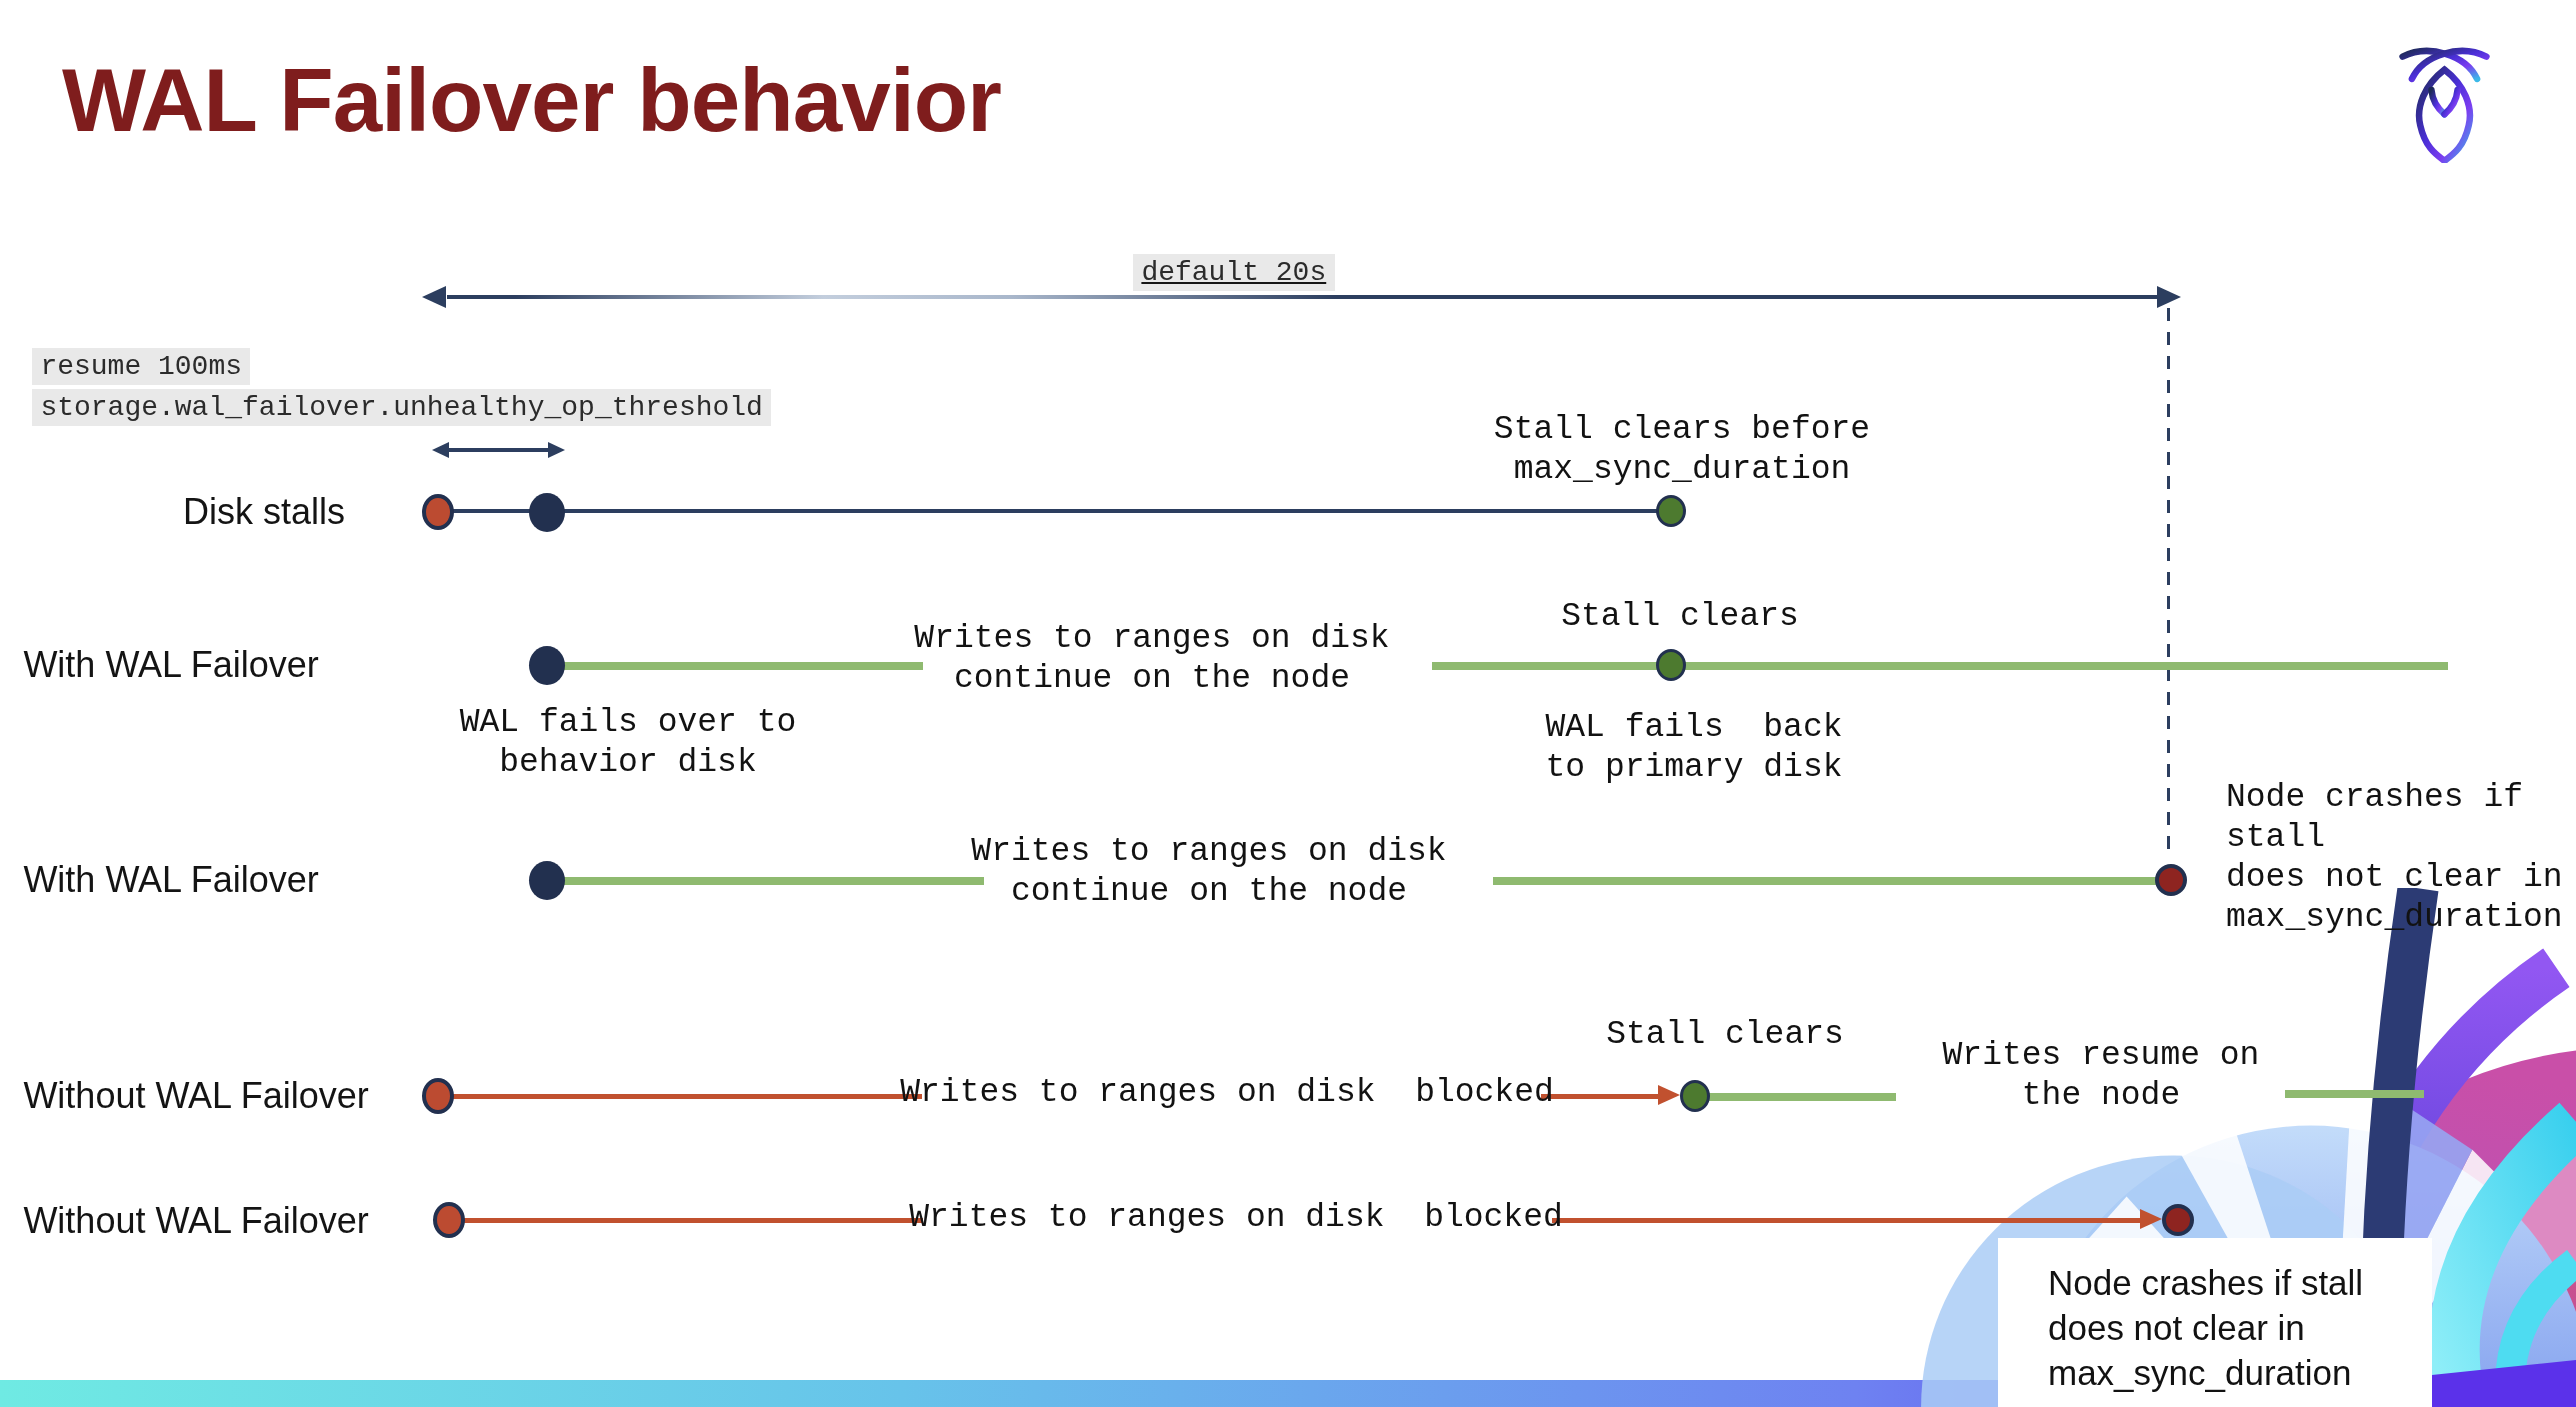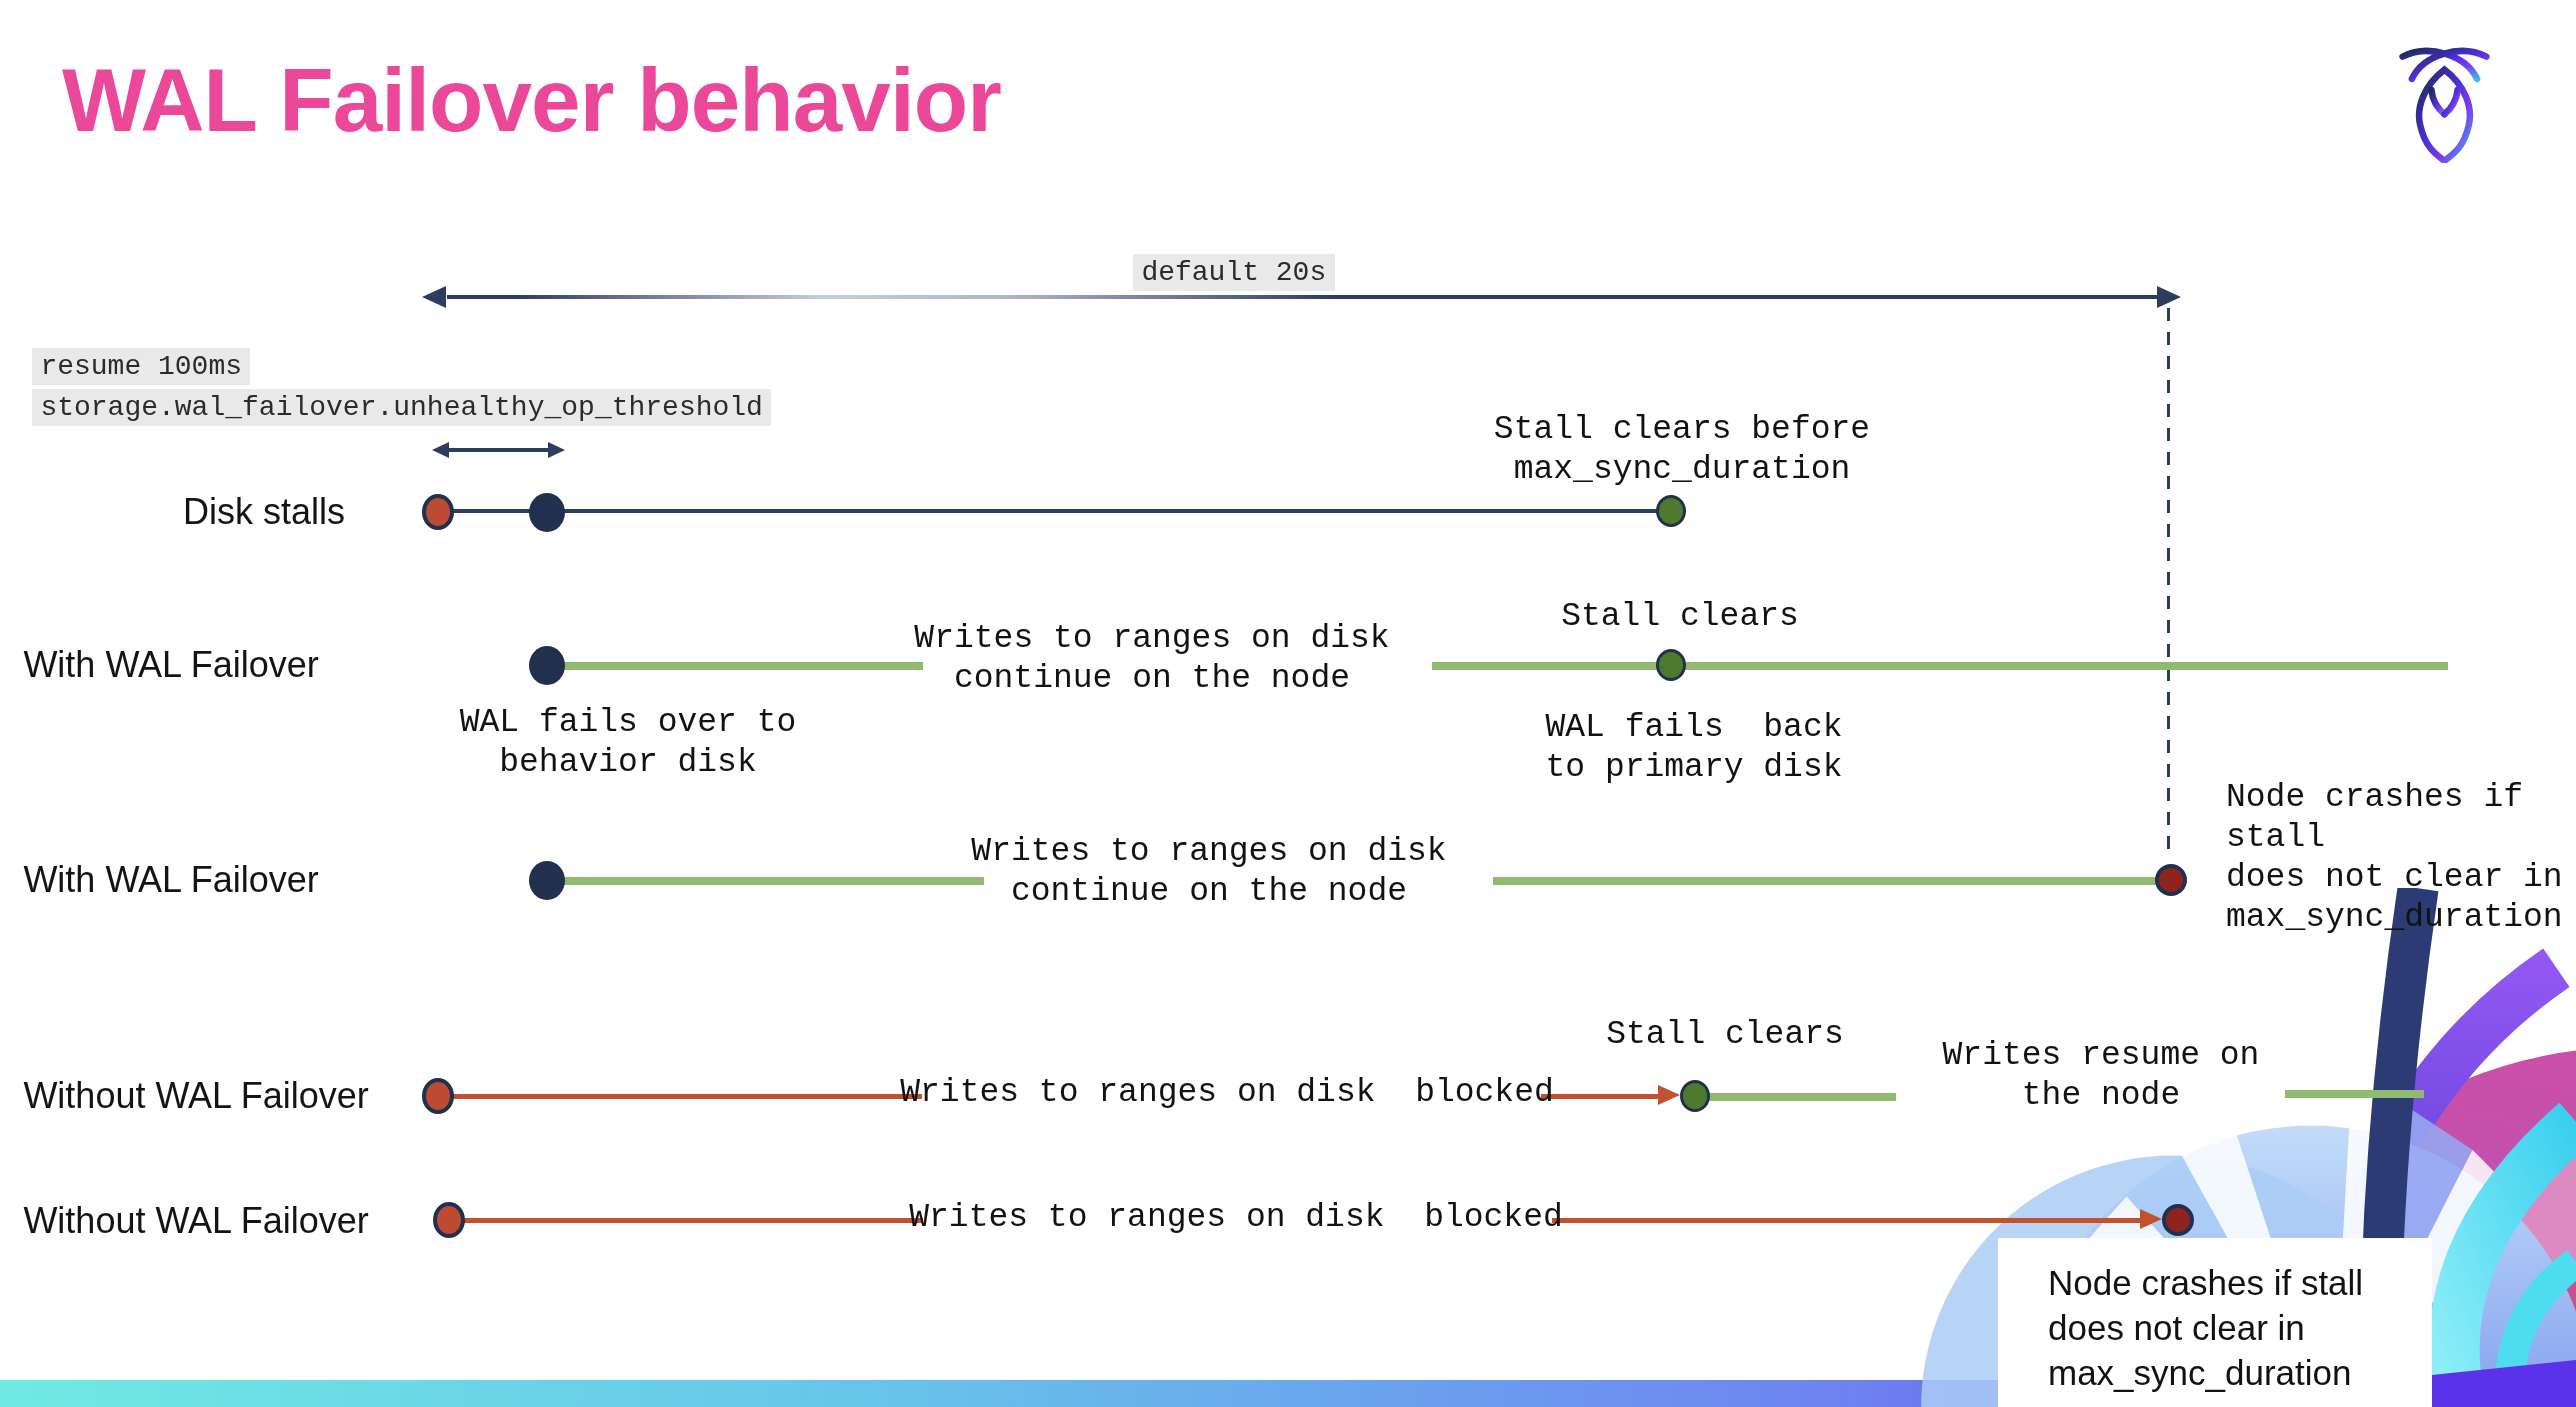--- a/index.html
+++ b/index.html
@@ -1,19 +1,19 @@
 <!DOCTYPE html>
 <html style="--navy: #22304f; --line-navy: #2c3e5f; --green-line: #8fba70; --green-dot: #4d7a2f; --red-line: #c1512f; --red-dot: #bc4b31; --dark-red: #8e2420; --code-bg: #e9e9e9; --footer-left: #6feae3; --footer-right: #5a2df0;font-size:15px"><head>
 <meta charset="utf-8">
 <style>
   html,body{margin:0;padding:0;background:#ffffff;}
   .slide{position:relative;width:2576px;height:1408px;background:#fff;overflow:hidden;
          font-family:"Liberation Sans",sans-serif;color:#161616;}
   .title{position:absolute;left:62px;top:49px;font-size:89px;font-weight:700;
-         letter-spacing:-0.9px;color:#ec4899;white-space:nowrap;}
+         letter-spacing:-0.9px;color:#7f1d1d;white-space:nowrap;}
   .row-label{position:absolute;font-size:36px;color:#141414;transform:translateY(-50%);white-space:nowrap;}
   .note{position:absolute;font-size:33px;line-height:40px;color:#121212;text-align:center;
         white-space:pre-wrap;transform:translate(-50%,-50%);font-family:Liberation Mono, monospace;}
   .note.leftalign{text-align:left;transform:translate(0,-50%);}
   .mono-label{position:absolute;}
   .mono-line{display:table;font-family:"Liberation Mono","DejaVu Sans Mono",monospace;font-size:28px;
              background:var(--code-bg);color:#2b2b2b;padding:2.8px 8.4px;margin-bottom:4.7px;white-space:pre;}
   .hline{position:absolute;}
   .navy-line{background:var(--line-navy);}
   .green-line{background:var(--green-line);}
@@ -105,21 +105,21 @@
     <path d="M152 556 L186 468 L214 556 Z" fill="#5fe7f3"></path>
   </svg>
 
   <div class="footer-bar"></div>
 
   <div class="tri z4" style="left:422px;top:286px;border-top:11.2px solid transparent;border-bottom:11.2px solid transparent;border-right:24px solid var(--line-navy);"></div>
   <div class="long-arrow z4" style="left:447px;top:295px;width:1710px;"></div>
   <div class="tri z4" style="left:2157px;top:286px;border-top:11.2px solid transparent;border-bottom:11.2px solid transparent;border-left:24px solid var(--line-navy);"></div>
   <div class="dashed-v z4" style="left:2167px;top:308px;height:550px;"></div>
 
-  <div class="mono-label z4" style="left:1133px;top:254px;">
+  <div class="mono-label z4" style="left:1133px;top:254px;text-decoration:underline;">
     <div class="mono-line">default 20s</div>
   </div>
 
   <div class="mono-label z4" style="left:32px;top:348px;">
     <div class="mono-line">resume 100ms</div>
     <div class="mono-line">storage.wal_failover.unhealthy_op_threshold</div>
   </div>
   <div class="tri z4" style="left:432px;top:442px;border-top:8.4px solid transparent;border-bottom:8.4px solid transparent;border-right:17px solid var(--line-navy);"></div>
   <div class="hline navy-line z4" style="left:447px;top:448px;width:103px;height:3.7px;"></div>
   <div class="tri z4" style="left:548px;top:442px;border-top:8.4px solid transparent;border-bottom:8.4px solid transparent;border-left:17px solid var(--line-navy);"></div>

